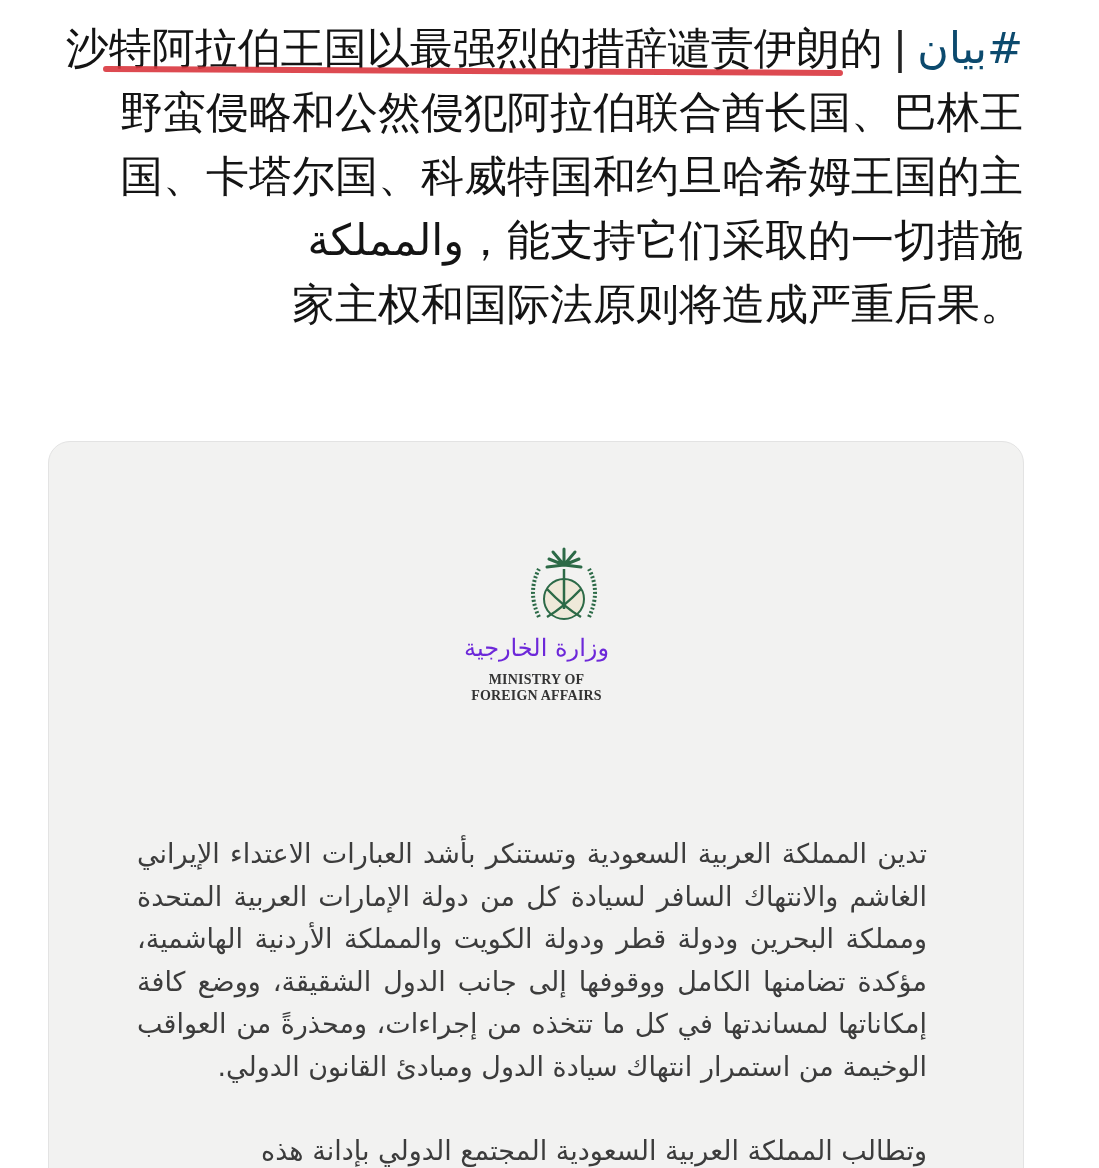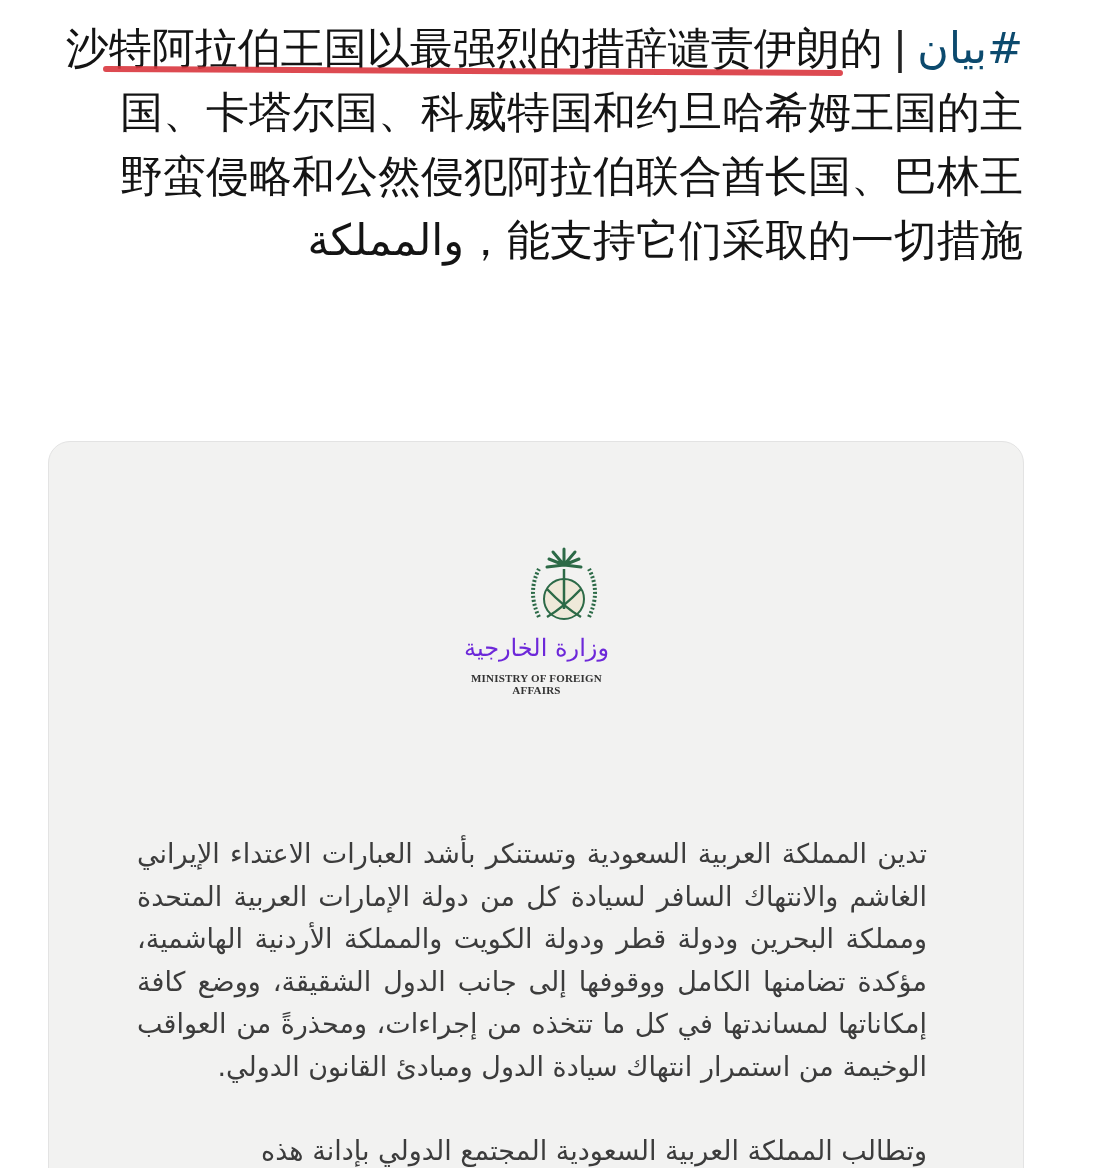--- a/index.html
+++ b/index.html
@@ -19,40 +19,41 @@
   }
   .card {
     position: absolute; left: 48px; top: 441px; width: 974px; height: 760px;
     background: #f2f2f1; border: 1px solid #e3e3e3; border-radius: 22px;
     overflow: hidden;
   }
   .emblem { position: absolute; left: 460px; top: 105px; width: 110px; height: 80px; }
   .ministry-ar { position: absolute; left: 405px; top: 192px; width: 165px; text-align: center;
     font-family: "DejaVu Serif", serif; font-size: 24px; color: #6d28d9; direction: rtl; }
   .ministry-en { position: absolute; left: 405px; top: 230px; width: 165px; text-align: center;
-    font-family: "Liberation Serif", serif; font-size: 11px; color: #333; letter-spacing: 0.2px; font-weight: bold; }
+    font-family: "Liberation Serif", serif; font-size: 14px; color: #333; letter-spacing: 0.2px; font-weight: bold; }
   .body-ar {
     position: absolute; left: 88px; top: 375px; width: 790px;
     direction: rtl; text-align: justify; text-align-last: right;
     font-size: 27px; line-height: 42.5px; color: #3c3c3c;
     font-family: "DejaVu Sans", sans-serif;
   }
   .body-ar p { margin: 16px 0 42px 0; }
 </style>
 </head>
 <body>
 
 <div class="post-text">
   <span class="line">
     <span class="hashtag">#بيان</span><span class="sep">|</span><span>沙特阿拉伯王国以最强烈的措辞谴责伊朗的</span>
     <span class="underline" style="right:180px; width:740px; top:52px; transform:rotate(0.3deg);"></span>
   </span>
+  <span class="line">野蛮侵略和公然侵犯阿拉伯联合酋长国、巴林王</span>
   <span class="line">国、卡塔尔国、科威特国和约旦哈希姆王国的主</span>
-  <span class="line">野蛮侵略和公然侵犯阿拉伯联合酋长国、巴林王</span>
   <span class="line">能支持它们采取的一切措施，والمملكة</span>
+  <span class="line">。家主权和国际法原则将造成严重后果</span>
 </div>
 
 <div class="card">
   <svg class="emblem" viewBox="0 0 110 80">
     <circle cx="55" cy="52" r="20" fill="#efe9d9" stroke="#2c6a47" stroke-width="2"></circle>
     <path d="M30 70 Q18 45 30 22" fill="none" stroke="#2c6a47" stroke-width="4" stroke-dasharray="2 2"></path>
     <path d="M80 70 Q92 45 80 22" fill="none" stroke="#2c6a47" stroke-width="4" stroke-dasharray="2 2"></path>
     <line x1="55" y1="22" x2="55" y2="62" stroke="#2c6a47" stroke-width="2.5"></line>
     <path d="M55 18 L40 12 M55 18 L70 12 M55 18 L44 5 M55 18 L66 5 M55 18 L55 2 M55 18 L38 20 M55 18 L72 20" stroke="#2c6a47" stroke-width="3" stroke-linecap="round"></path>
     <path d="M38 42 Q55 60 72 70 M72 42 Q55 60 38 70" fill="none" stroke="#2c6a47" stroke-width="2.5"></path>

